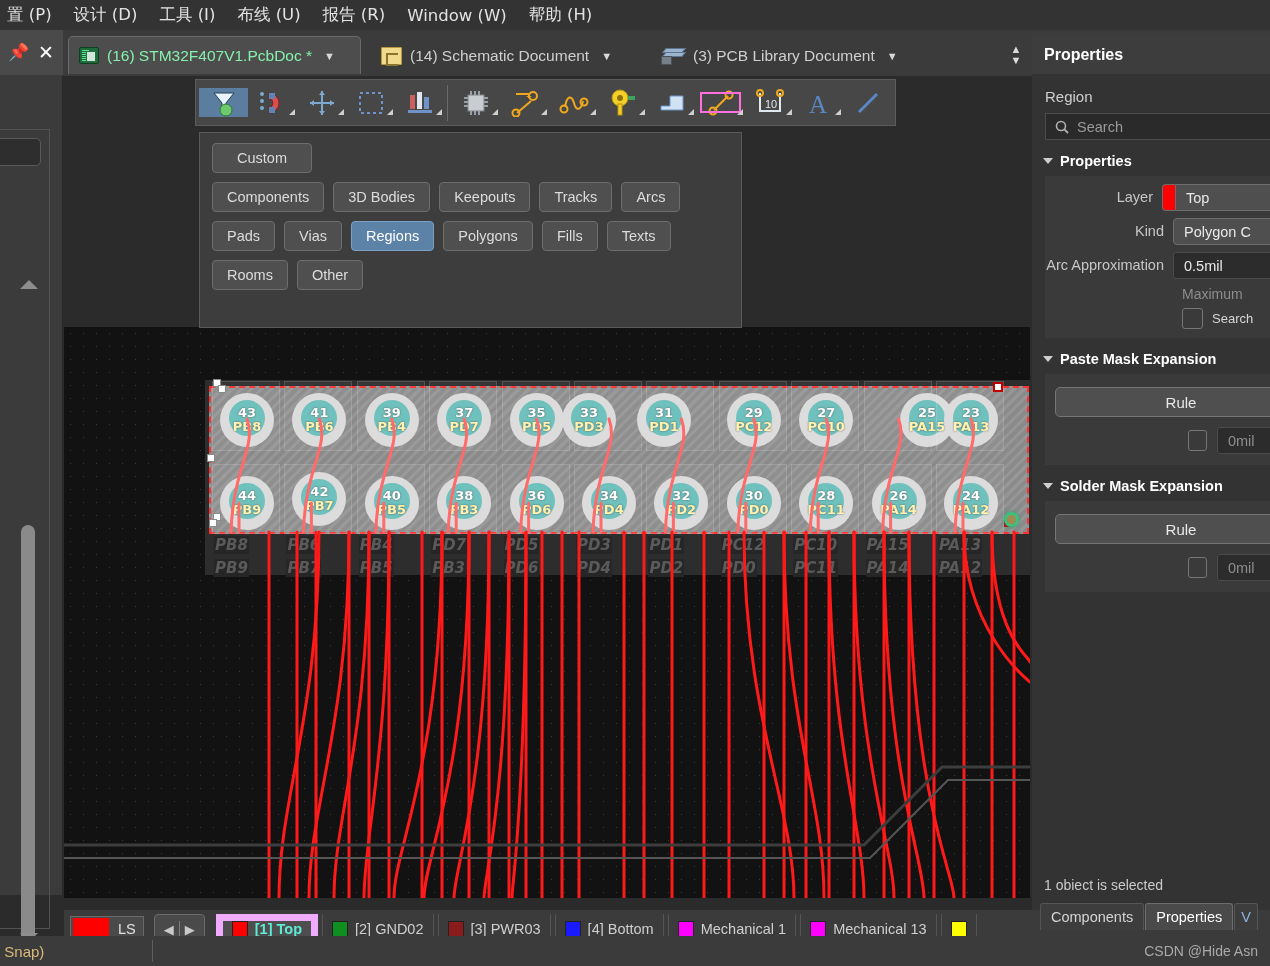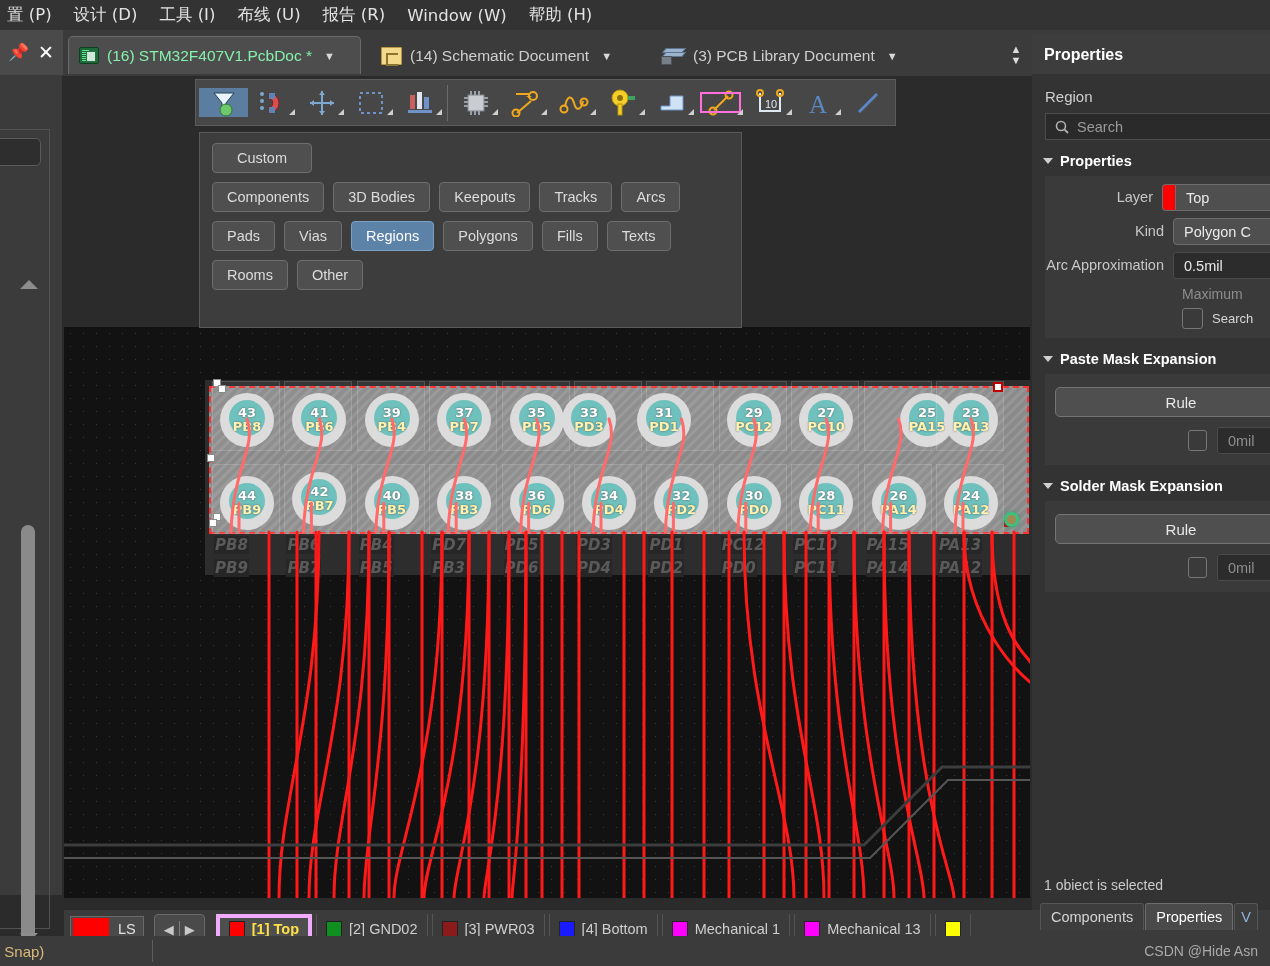--- a/index.html
+++ b/index.html
@@ -222,21 +222,21 @@
     background:#4a4a4a; border:1px solid #6a6a6a; border-radius:4px;
     margin-right:7px; padding:0 4px;
   }
   .navbox .ar{ width:20px;text-align:center;color:#c9c9c9;font-size:13px;cursor:pointer;}
   .navbox .bar{ width:1px;height:16px;background:#7d7d7d;}
   .ltab{
     display:flex; align-items:center; gap:7px; height:31px; padding:0 9px;
     color:#cfcfcf; font-size:14.5px; white-space:nowrap;
     border-left:1px solid #545454; border-right:1px solid #545454; cursor:pointer;
   }
-  .ltab.active{ background:#4e4e4e; border:4px solid #f0abfc; border-radius:0; color:#fde047; font-weight:bold;}
+  .ltab.active{ background:#4e4e4e; border:7px solid #f0abfc; border-radius:0; color:#5eead4; font-weight:bold;}
   .ltab .sw{ width:16px; height:16px; border:1px solid #222; }
   .ltab.trunc{ padding-right:2px; }
 
   
   #props{
     position:absolute; left:1032px; top:35px; width:238px; height:896px;
     background:#333333;
   }
   #props-title{
     height:39px; background:#3d3d3d; display:flex; align-items:center;

